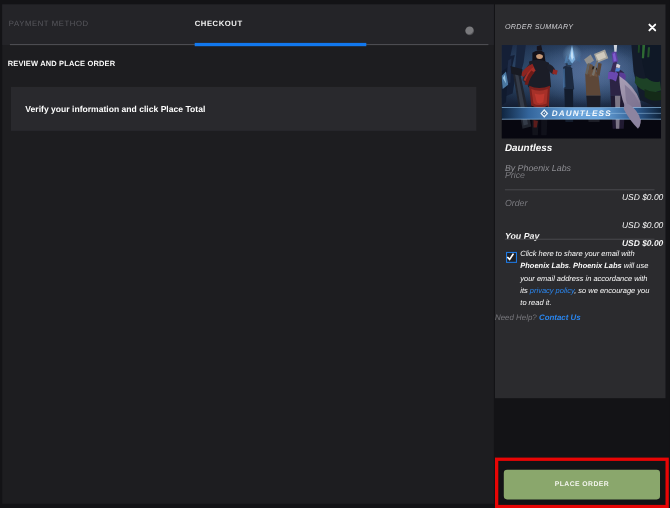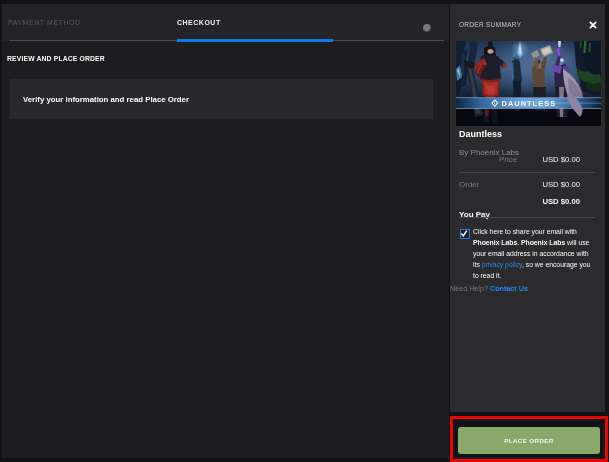--- a/index.html
+++ b/index.html
@@ -15,30 +15,30 @@
   .tab { top:15px; font-size:7px; letter-spacing:0.5px; font-weight:bold; }
   #tab1 { left:6px; color:#58585e; font-weight:normal; letter-spacing:0.55px; }
   #tab2 { left:175px; color:#f2f2f2; }
   #helpicon { left:421px; top:20px; width:8px; height:8px; border-radius:50%;
               background:radial-gradient(circle at 42% 40%, #8f8f92 0 50%, #4a4a4e 72%); opacity:0.8;}
   #review { left:5px; top:51px; font-size:6.8px; font-weight:bold; color:#fafafa; letter-spacing:0.15px;}
   #verifybox { left:8px; top:75px; width:423px; height:40px; background:#29292d; }
   #verifytext { left:13px; top:16px; font-size:7.8px; font-weight:bold; color:#fdfdfd; }
 
   
-  #right { left:450px; top:4px; width:155px; height:408px; background:#2b2b2e; }
+  #right { left:450px; top:4px; width:155px; height:358px; background:#2b2b2e;font-style:italic; }
   #osum { left:9px; top:17px; font-size:6.5px; color:#cacace; letter-spacing:0.3px; }
   #closex { left:139px; top:17px; width:8px; height:8px; }
   #gameimg { left:6px; top:37px; width:145px; height:85px; }
   #gtitle { left:9px; top:125px; font-size:9px; font-weight:bold; color:#fcfcfc; }
   #gby { left:9px; top:144px; font-size:8px; color:#8d8d92; }
   .rowlab { left:9px; font-size:8px; color:#7a7a7f; }
-  .rowval { right:25px; font-size:7.7px; color:#f5f5f5; text-align:right; }
+  .rowval { right:2px; font-size:7.7px; color:#f5f5f5; text-align:right;margin-top:20px; }
   .sep { left:9px; width:136px; height:1px; background:#46464a; }
-  #pricelab { top:151px;margin-left:40px; } #priceval { top:151px; }
+  #pricelab { top:151px; } #priceval { top:151px; }
   #sep1 { top:168px; }
   #totallab { top:176px; } #totalval { top:176px; }
   #youpaylab { top:206px; font-weight:bold; color:#f8f8f8; }
   #youpayval { top:193px; font-weight:bold; }
   #sep2 { top:213px; }
   #cbx { left:9.5px; top:225px; width:10px; height:10px; border:1.8px solid #1e78e0; background:#202023; }
   #cbx svg { position:absolute; left:-0.5px; top:-1px; }
   #cbtext { left:23px; top:223px; width:120px; font-size:6.8px; line-height:10.9px; color:#fafafa; white-space:nowrap; }
   #cbtext b { font-weight:bold; }
   #cbtext .pp { color:#2a86ef; }
@@ -55,21 +55,21 @@
 <body>
   <div id="left" class="abs">
     <div id="tabstrip" class="abs"></div>
     <div id="tabline" class="abs"></div>
     <div id="bluebar" class="abs"></div>
     <div id="tab1" class="abs tab">PAYMENT METHOD</div>
     <div id="tab2" class="abs tab">CHECKOUT</div>
     <div id="helpicon" class="abs"></div>
     <div id="review" class="abs">REVIEW AND PLACE ORDER</div>
     <div id="verifybox" class="abs">
-      <div id="verifytext" class="abs">Verify your information and read Place Order</div>
+      <div id="verifytext" class="abs">Verify your information and click Place Total</div>
     </div>
   </div>
 
   <div id="right" class="abs">
     <div id="osum" class="abs">ORDER SUMMARY</div>
     <svg id="closex" class="abs" viewBox="0 0 12 12">
       <path d="M2 2 L10 10 M10 2 L2 10" stroke="#ffffff" stroke-width="2.6" stroke-linecap="round"></path>
     </svg>
     <svg id="gameimg" class="abs" viewBox="0 0 145 85" preserveAspectRatio="none">
       <defs>

